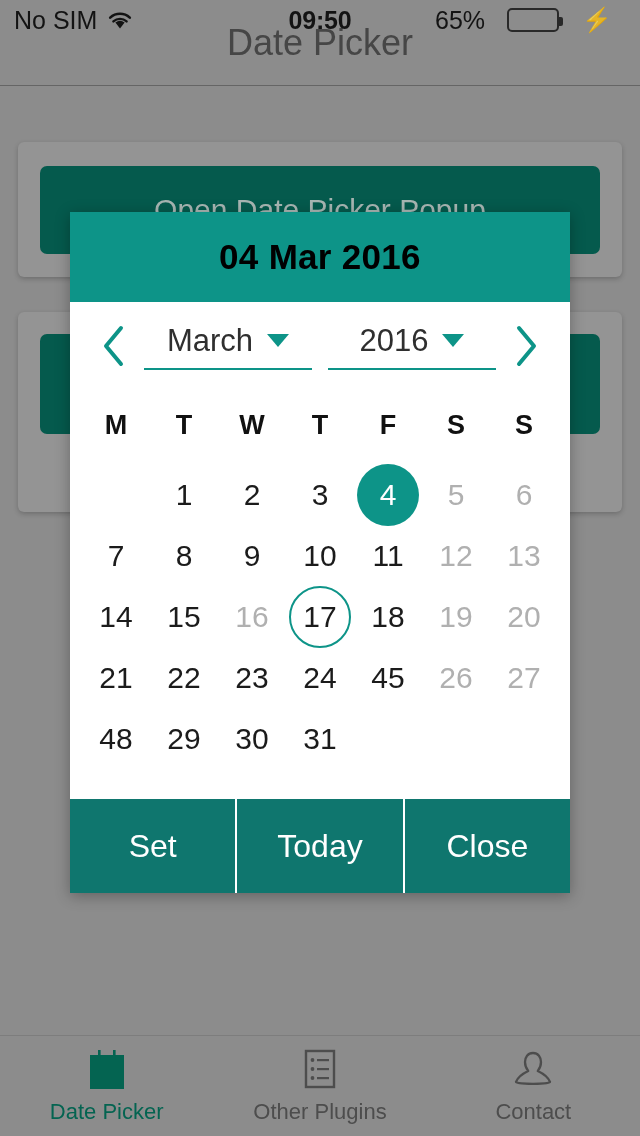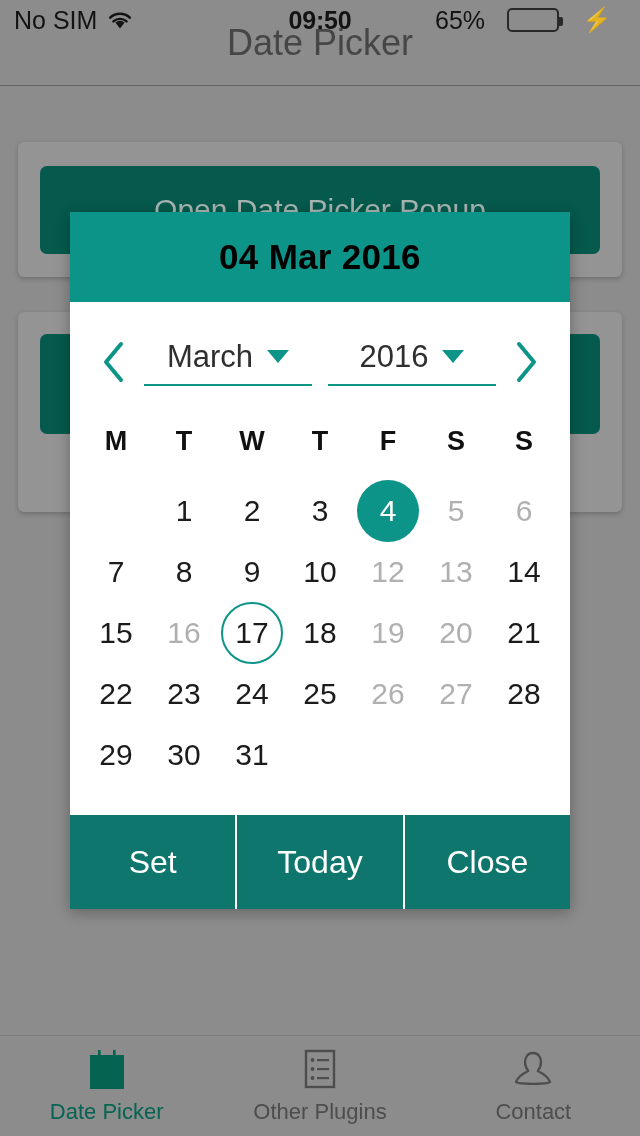--- a/index.html
+++ b/index.html
@@ -66,21 +66,21 @@
   #dialog{
     position:absolute; left:70px; top:212px; width:500px;
     background:#ffffff;
     box-shadow:0 3px 14px rgba(0,0,0,0.3);
   }
   #dialog-header{
     height:90px; background:#0d9488; display:flex; align-items:center; justify-content:center;
   }
   #dialog-header-text{ color:#000000; font-size:35px; font-weight:bold; letter-spacing:0.3px;}
 
-  #picker-body{ background:#fff; padding-top:16px; }
+  #picker-body{ background:#fff; padding-top:0; }
 
   
   #selector-row{
     height:88px; display:flex; align-items:center; padding:0 22px; position:relative;
   }
   .chev{
     width:46px; height:60px; display:flex; align-items:center; justify-content:center;
     cursor:pointer;
   }
   .chev svg{ display:block; }
@@ -264,20 +264,23 @@
         </div>
         <div class="day">
           <span class="pill">8</span>
         </div>
         <div class="day">
           <span class="pill">9</span>
         </div>
         <div class="day">
           <span class="pill">10</span>
         </div>
+        <div class="day">
+          <span class="pill">11</span>
+        </div>
         <div class="day muted">
           <span class="pill">12</span>
         </div>
         <div class="day muted">
           <span class="pill">13</span>
         </div>
         <div class="day">
           <span class="pill">14</span>
         </div>
         <div class="day">
@@ -304,30 +307,30 @@
         <div class="day">
           <span class="pill">22</span>
         </div>
         <div class="day">
           <span class="pill">23</span>
         </div>
         <div class="day">
           <span class="pill">24</span>
         </div>
         <div class="day">
-          <span class="pill">25</span>
+          <span class="pill">45</span>
         </div>
         <div class="day muted">
           <span class="pill">26</span>
         </div>
         <div class="day muted">
           <span class="pill">27</span>
         </div>
         <div class="day">
-          <span class="pill">28</span>
+          <span class="pill">48</span>
         </div>
         <div class="day">
           <span class="pill">29</span>
         </div>
         <div class="day">
           <span class="pill">30</span>
         </div>
         <div class="day">
           <span class="pill">31</span>
         </div>

